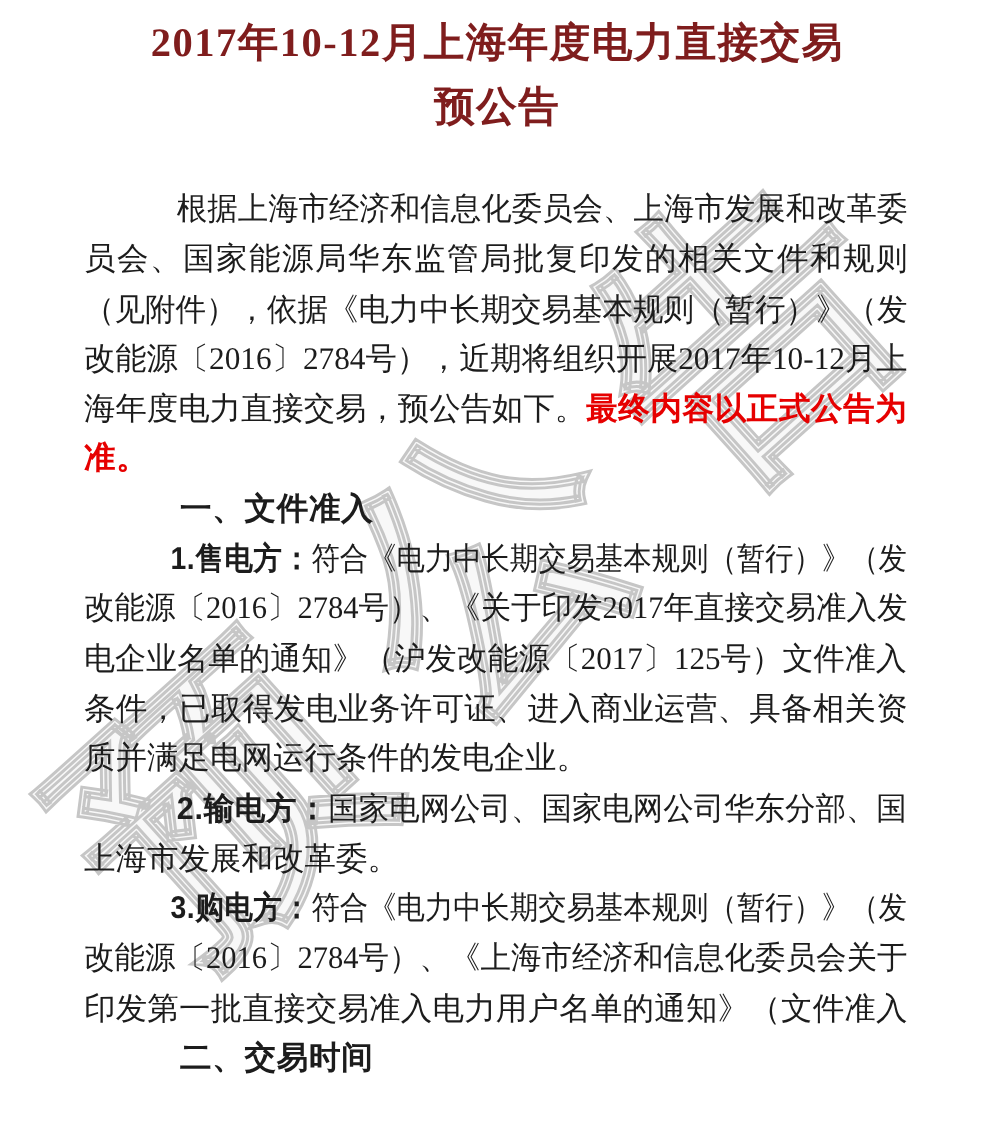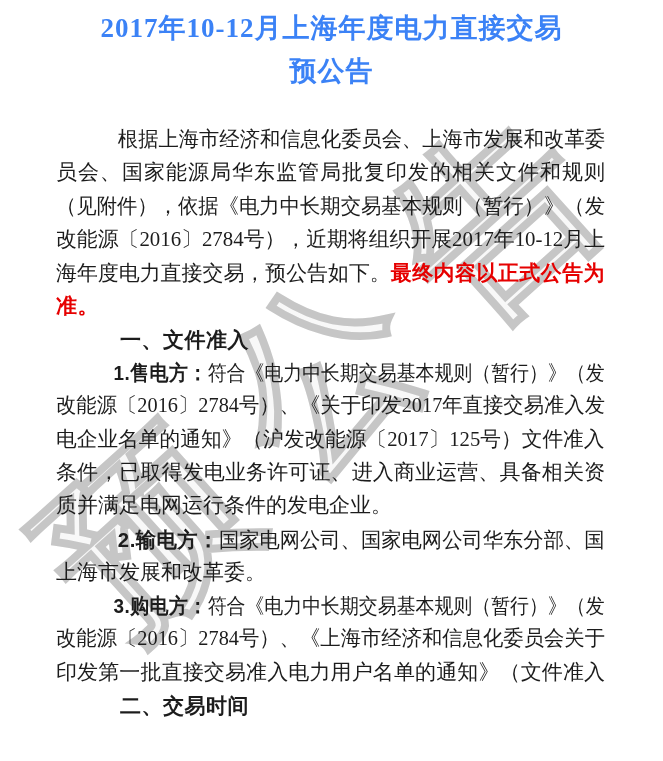--- a/index.html
+++ b/index.html
@@ -18,21 +18,21 @@
     color:#d7d7d7;
     -webkit-text-fill-color:rgba(205,205,205,0.15);
     -webkit-text-stroke:2px var(--wm);
     transform:rotate(-42deg);
     white-space:nowrap;
     pointer-events:none;
     user-select:none;
   }
   .titles {
     position:absolute; top:7px; left:0; right:0; z-index:1;
-    text-align:center; font-weight:bold; color:#3b82f6;
+    text-align:center; font-weight:bold; color:#7f1d1d;
     font-size:27px; line-height:43px; letter-spacing:1px;
     white-space:nowrap;
   }
   .doc-body {
     position:absolute; top:123px; left:56px; width:549px; z-index:1;
     font-size:21px;
   }
   .line {
     height:33.3px; line-height:33.3px;
     white-space:nowrap; text-align:left;

